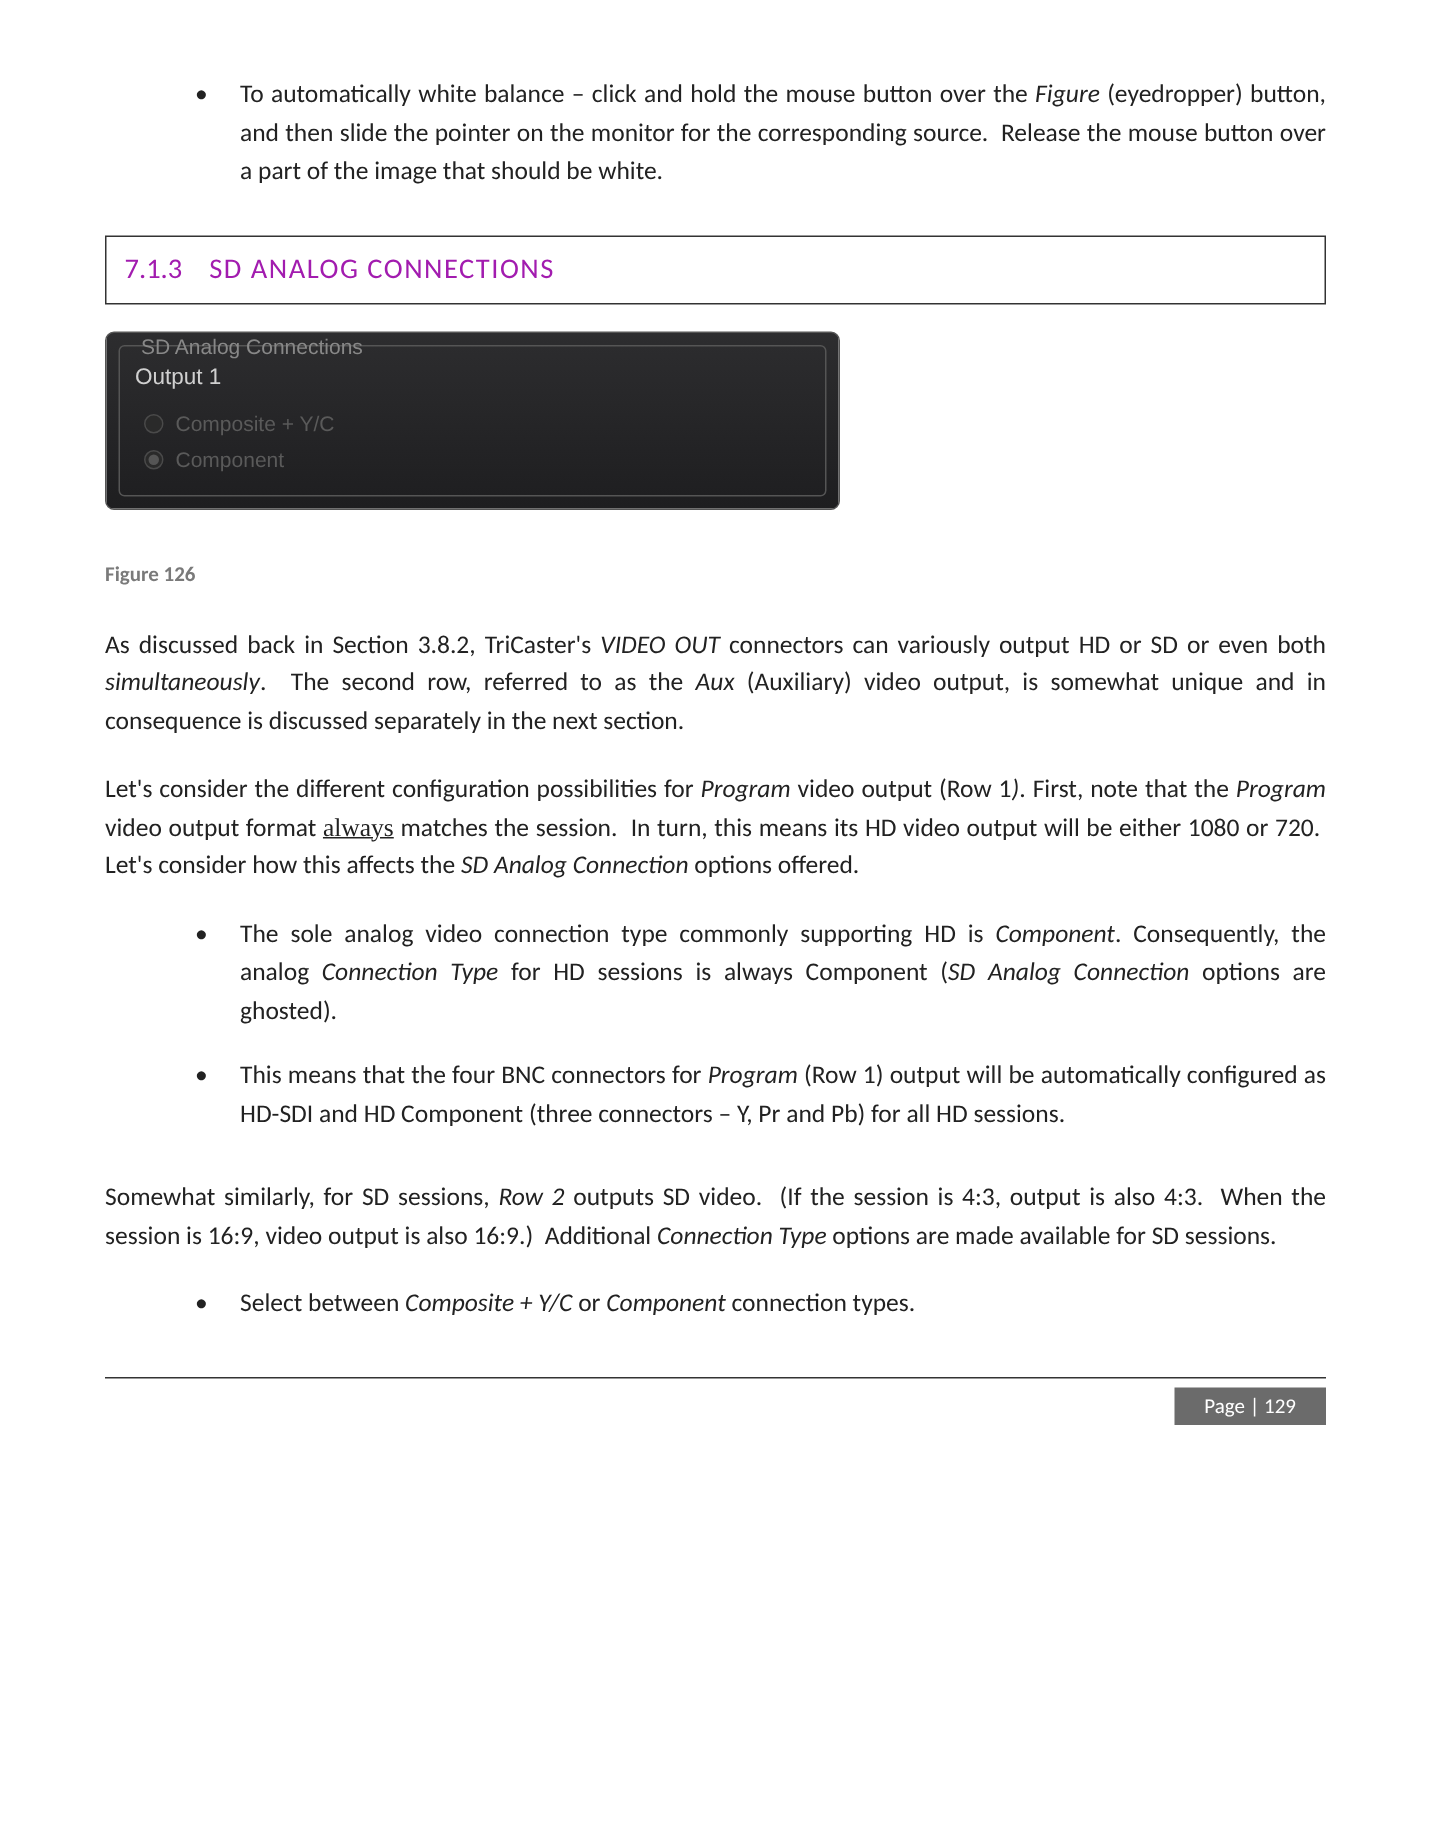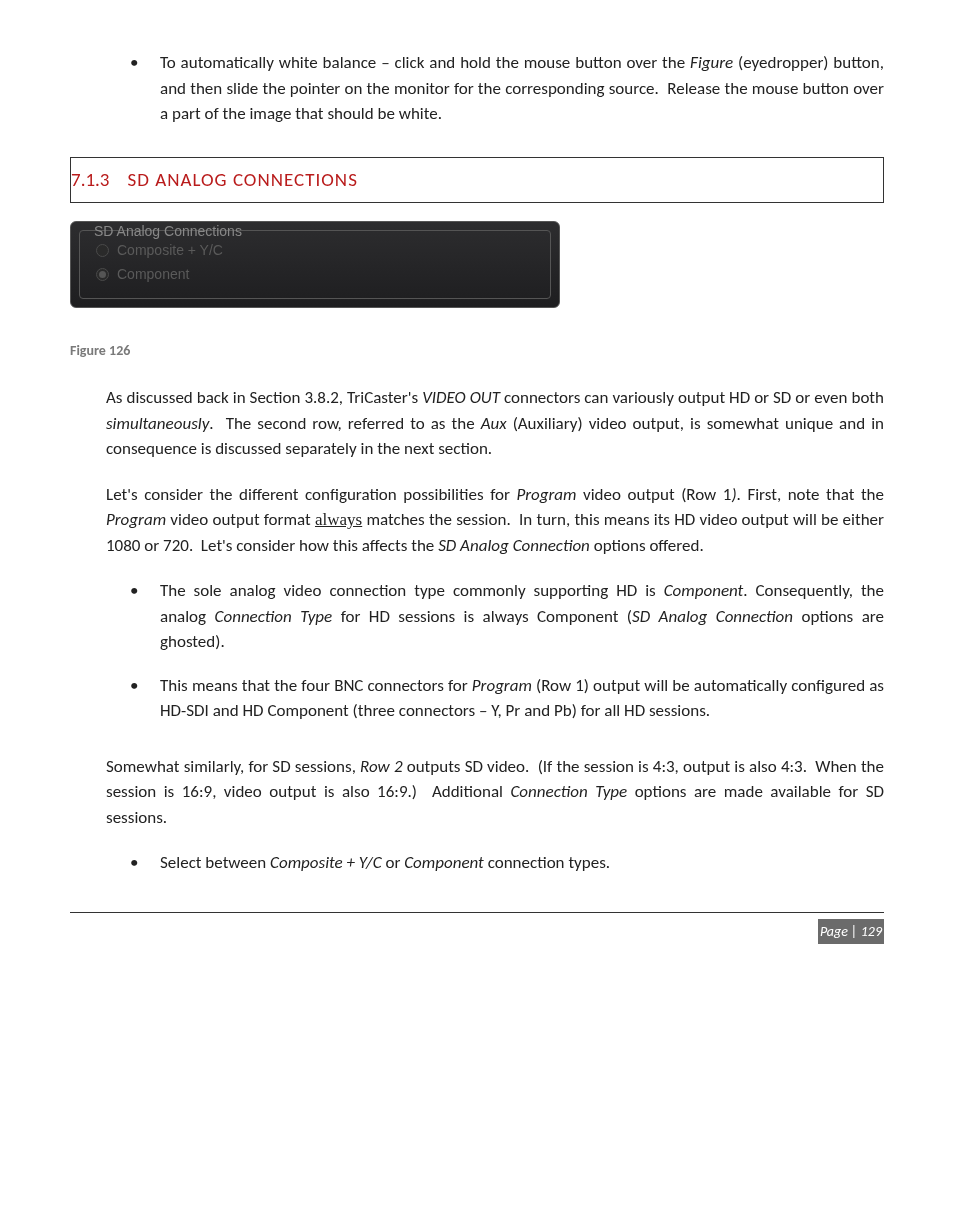--- a/index.html
+++ b/index.html
@@ -21,26 +21,26 @@
     text-align: justify;
     margin-bottom: 18px;
   }
   .bullet-dot {
     width: 30px;
     flex-shrink: 0;
   }
   .bullet-text { flex: 1; }
   .section-box {
     border: 1px solid #333;
-    padding: 8px 0;
+    padding: 8px 12px;
     margin-bottom: 18px;
     display: flex;
     align-items: baseline;
     gap: 18px;
-    color: #b91c1c;
+    color: #a21caf;
   }
   .section-num { font-size: 19px; }
   .section-title { font-size: 19px; letter-spacing: 1px; }
   .ui-panel {
     width: 490px;
     background: linear-gradient(#2d2d2f, #1e1e20);
     border: 1px solid #555;
     border-radius: 6px;
     padding: 0;
     margin-bottom: 14px;
@@ -92,37 +92,35 @@
   .figcap {
     color: #7a7a7a;
     font-size: 14px;
     font-weight: bold;
     margin-bottom: 24px;
     margin-top: 32px;
   }
   .para {
     text-align: justify;
     margin-bottom: 20px;
-    margin-left: 36px;
   }
   .italic { font-style: italic; }
   .underline { text-decoration: underline; font-family: Liberation Serif, serif; }
   .footer {
     border-top: 1px solid #333;
     margin-top: 36px;
     padding-top: 6px;
     display: flex;
     justify-content: flex-end;
   }
   .page-badge {
     background: #6b6b6b;
     color: #fff;
     font-size: 14px;
-    padding: 2px 2px;
-    font-style: italic;
+    padding: 2px 20px;
   }
 </style>
 </head>
 <body>
 
 <div class="bullet-block">
   <div class="bullet-row">
     <div class="bullet-dot">•</div>
     <div class="bullet-text">
       To automatically white balance – click and hold the mouse button over the <span class="italic">Figure</span> (eyedropper) button, and then slide the pointer on the monitor for the corresponding source.&nbsp; Release the mouse button over a part of the image that should be white.
@@ -131,20 +129,21 @@
 </div>
 
 <div class="section-box">
   <span class="section-num">7.1.3</span>
   <span class="section-title">SD ANALOG CONNECTIONS</span>
 </div>
 
 <div class="ui-panel">
   <div class="fieldset-border">
     <div class="fieldset-legend">SD Analog Connections</div>
+    <div class="output-label">Output 1</div>
     <div class="radio-row">
       <span class="radio-outer"></span>
       <span>Composite + Y/C</span>
     </div>
     <div class="radio-row">
       <span class="radio-outer">
           <span class="radio-inner"></span>
         </span>
       <span>Component</span>
     </div>

